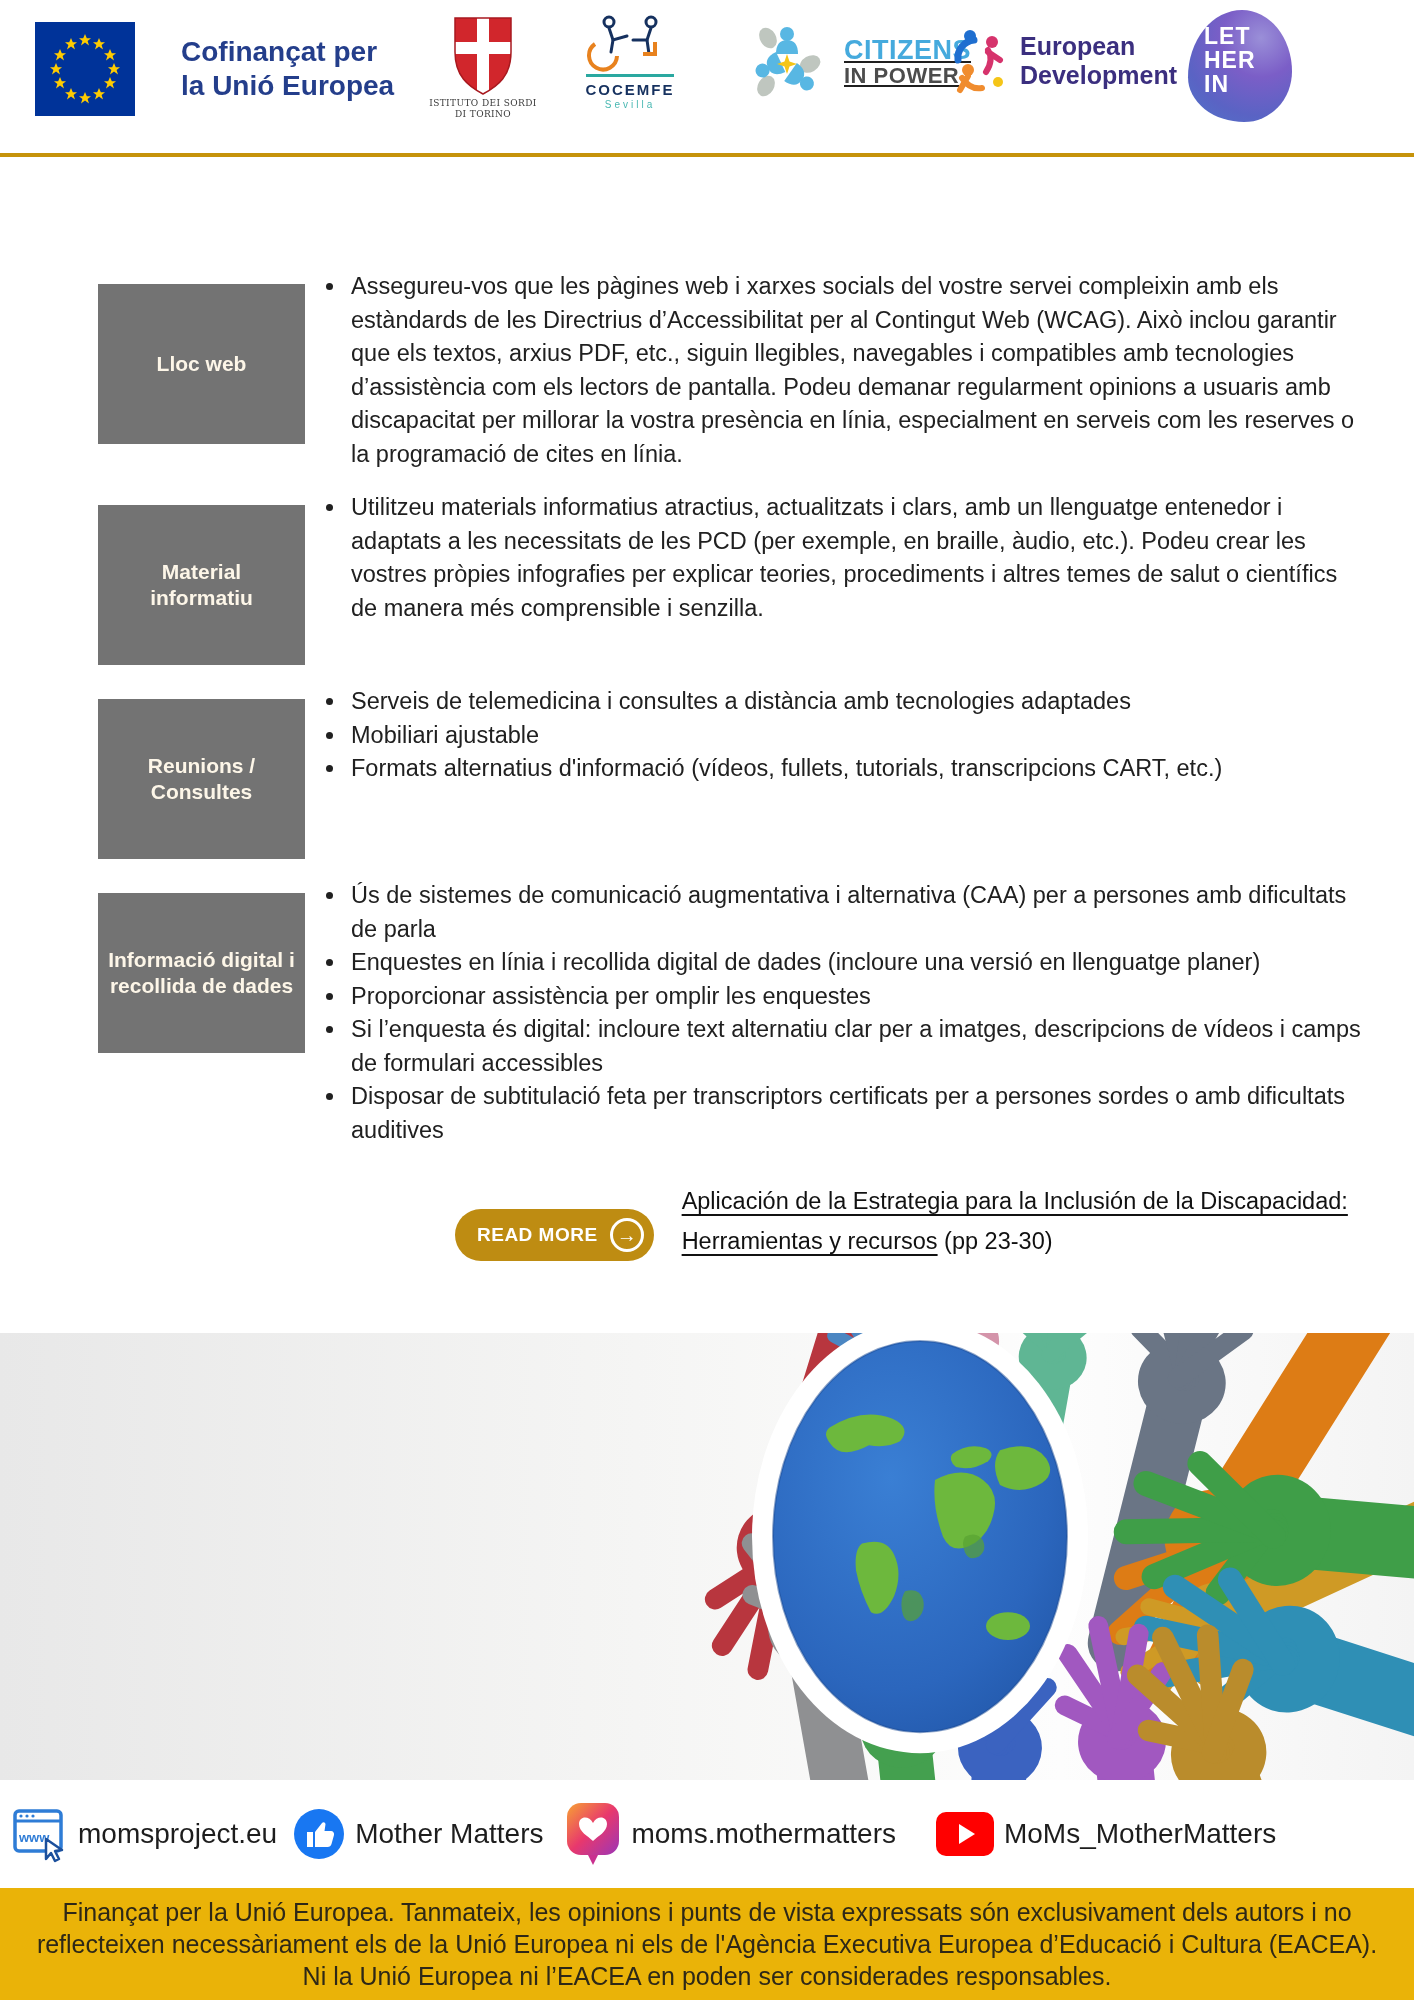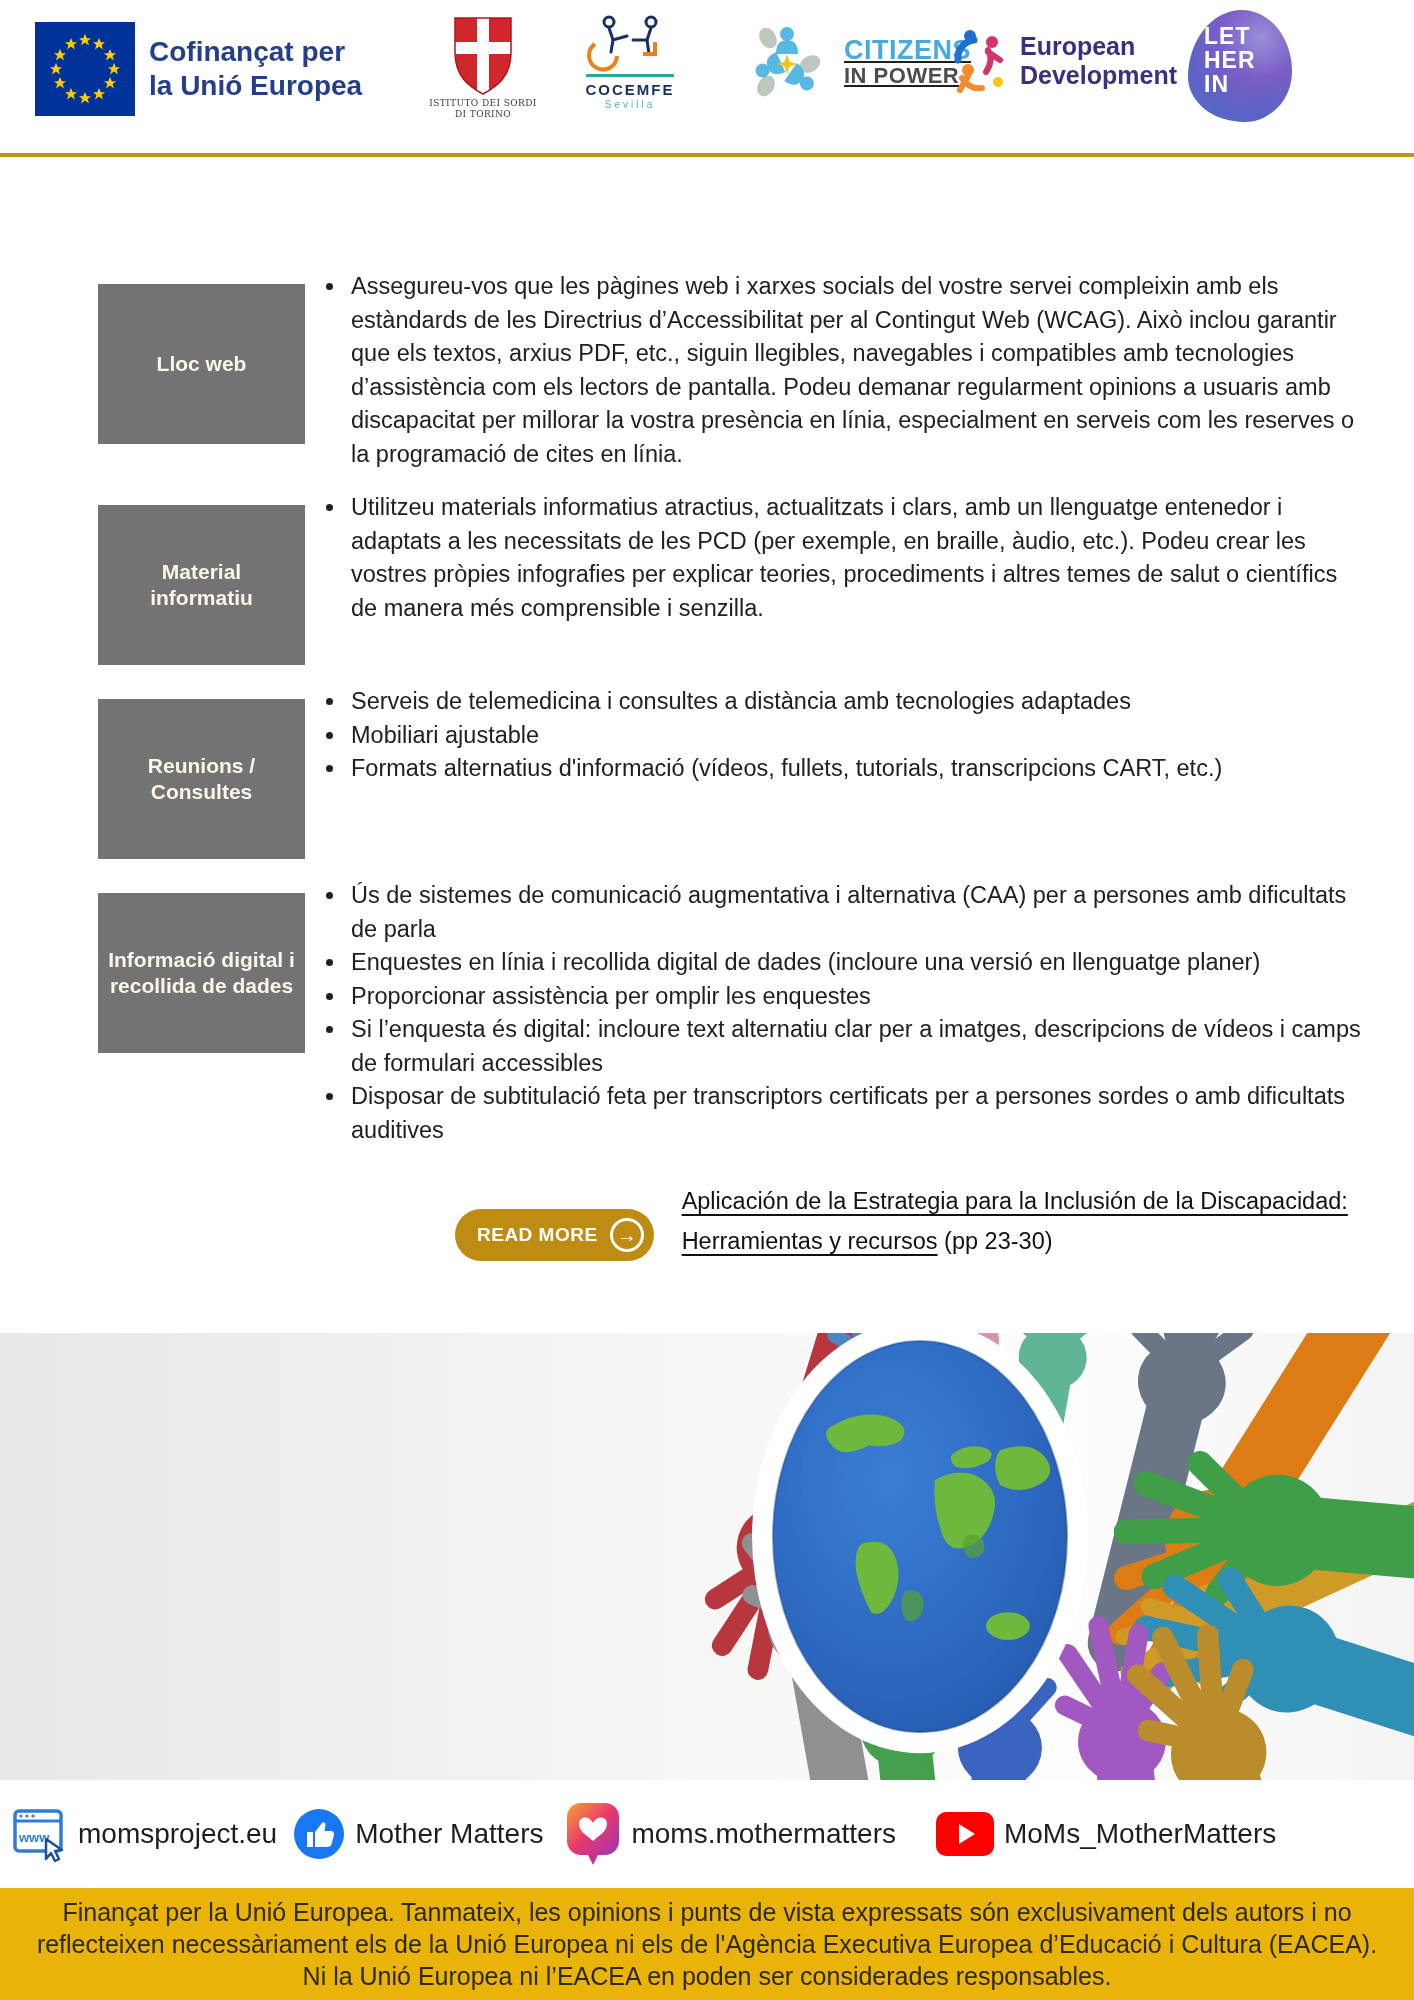--- a/index.html
+++ b/index.html
@@ -3,21 +3,21 @@
 <meta charset="utf-8">
 <style>
   html,body{margin:0;padding:0;background:#888;}
   .page{position:relative;width:1414px;height:2000px;background:#ffffff;overflow:hidden;
         font-family:"Liberation Sans","DejaVu Sans",sans-serif;color:#1f1f1f;margin:0 auto;}
 
   
   .header{position:absolute;top:0;left:0;width:1414px;height:155px;background:#fff;}
   .divider{position:absolute;top:153px;left:0;width:1414px;height:4px;background:#c6930a;}
 
-  .eu-block{position:absolute;top:22px;left:35px;display:flex;align-items:center;}
+  .eu-block{position:absolute;top:22px;left:35px;display:flex;align-items:center;gap:32px;}
   .eu-text{margin-left:14px;font-weight:bold;color:#243e8b;font-size:28px;line-height:34px;}
 
   .istituto{position:absolute;top:16px;left:418px;width:130px;text-align:center;}
   .istituto .caption{margin-top:2px;font-family:"DejaVu Serif","Liberation Serif",serif;
                      font-size:9px;color:#3a3a3a;line-height:11px;letter-spacing:.4px;}
 
   .cocemfe{position:absolute;top:14px;left:582px;width:96px;text-align:center;}
   .cocemfe .rule{height:3px;background:#2aa8a0;margin:2px 4px 4px 4px;}
   .cocemfe .name{font-weight:bold;color:#16315f;font-size:15px;letter-spacing:2px;}
   .cocemfe .sub{color:#49b8b2;font-size:10px;letter-spacing:3px;margin-top:1px;}

